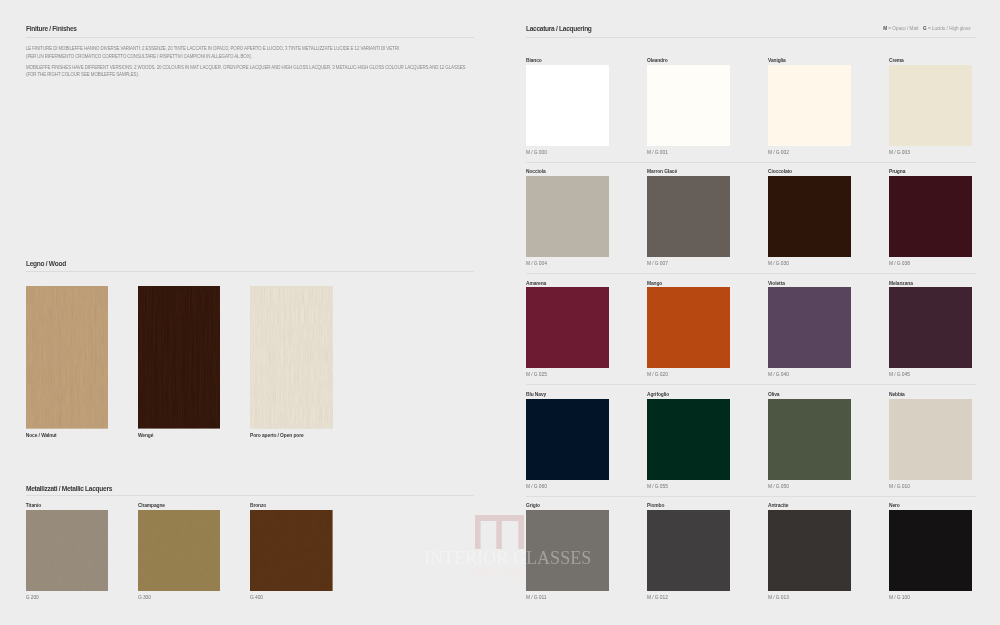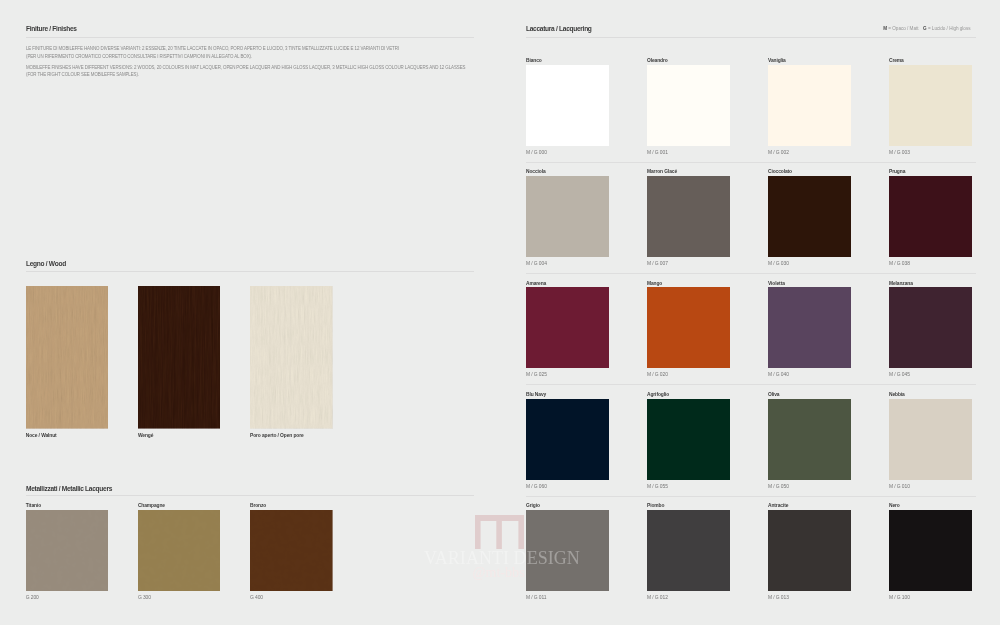--- a/index.html
+++ b/index.html
@@ -245,17 +245,17 @@
         <div class="cell-name" style="left:889px;top:503.19999999999993px;">Nero</div>
         <div class="chip" style="left:889px;top:509.79999999999995px;width:82.6px;height:81.2px;background:#151213;"></div>
         <div class="cell-code" style="left:889px;top:595px;">M / G 100</div>
       </div>
   </section>
 
   <div class="wm">
     <svg class="wm-logo" viewBox="0 0 49 34">
       <path id="wmpath" d="M0 0 H49 V34 H43.4 V6 H26.9 V34 H21.3 V6 H5.6 V34 H0 Z" fill="#c98d8d"></path>
     </svg>
-    <div class="wm-text">VARIANTI DESIGN</div>
+    <div class="wm-text">INTERIOR GLASSES</div>
     <div class="wm-handle">@mt-bbs</div>
   </div>
 
 </div>
 
 </body></html>

